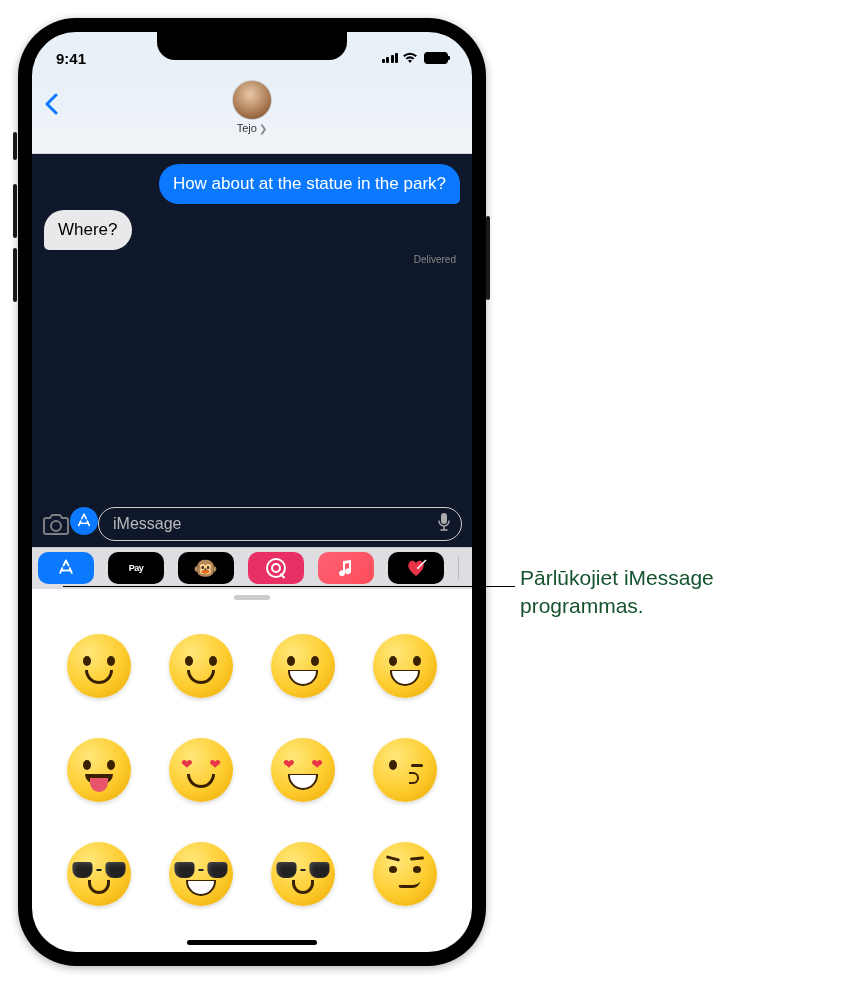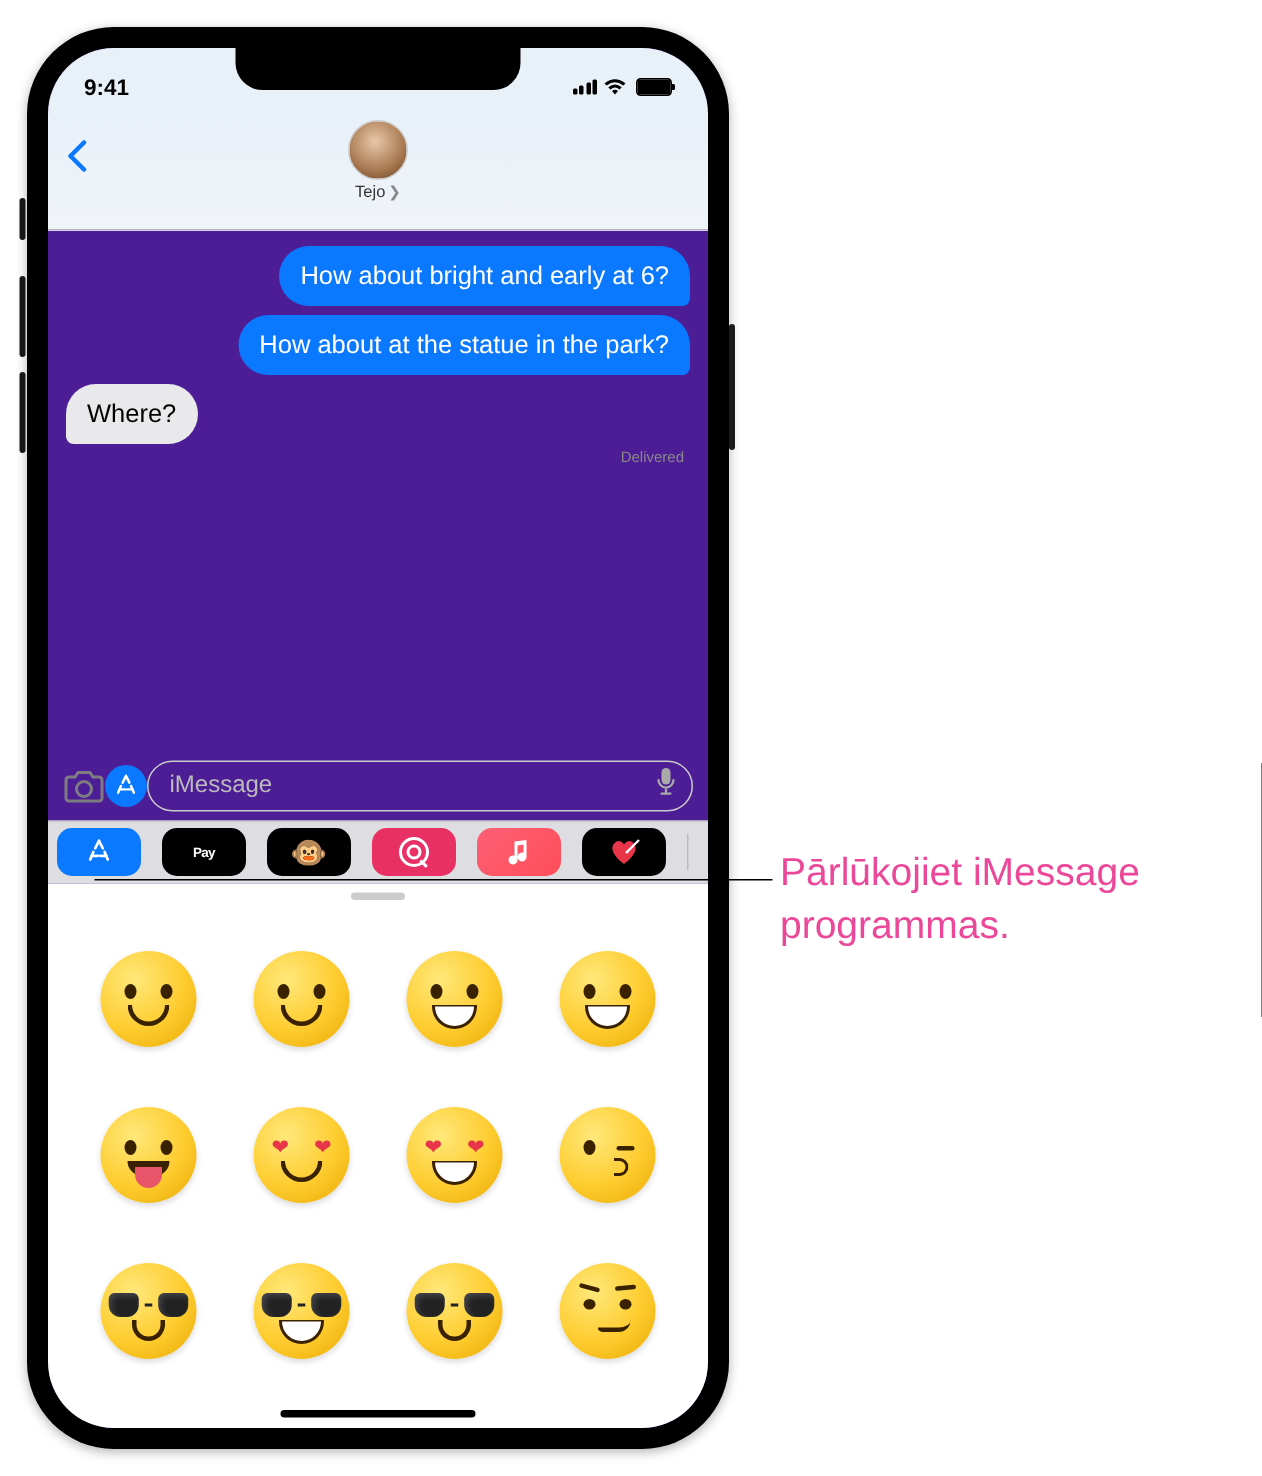--- a/index.html
+++ b/index.html
@@ -17,21 +17,21 @@
       width: 468px;
       height: 948px;
       background: #000;
       border-radius: 58px;
       padding: 14px;
       box-shadow: 0 2px 8px rgba(0,0,0,0.3);
     }
     .screen {
       width: 100%;
       height: 100%;
-      background: #4c1d95;
+      background: #0f172a;
       border-radius: 44px;
       overflow: hidden;
       position: relative;
       display: flex;
       flex-direction: column;
     }
     .notch {
       position: absolute;
       top: 0;
       left: 50%;
@@ -137,21 +137,20 @@
     .delivered {
       align-self: flex-end;
       font-size: 10px;
       color: #888;
       margin-top: -2px;
       margin-right: 4px;
     }
 
     .input-row {
       display: flex;
-      align-items: center;
       gap: 0;
       padding: 6px 10px;
     }
     .camera-btn, .appstore-btn {
       color: #7d7d82;
       display: flex;
       align-items: center;
       justify-content: center;
     }
     .camera-btn svg { width: 28px; height: 24px; }
@@ -288,22 +287,22 @@
     .btn-vol-up { left: 13px; top: 184px; width: 4px; height: 54px; }
     .btn-vol-dn { left: 13px; top: 248px; width: 4px; height: 54px; }
     .btn-power { right: -4px; top: 198px; width: 4px; height: 84px; left: auto; }
     .phone-wrap { position: relative; }
 
     
     .callout {
       position: absolute;
       left: 520px;
       top: 564px;
-      font-size: 26px;
-      color: #ec4899;
+      font-size: 21px;
+      color: #14532d;
       line-height: 1.35;
       max-width: 290px;
     }
     .callout-line {
       position: absolute;
       left: 63px;
       top: 586px;
       width: 452px;
       height: 1px;
       background: #000;
@@ -351,21 +350,20 @@
         <div class="contact">
           <div class="avatar"></div>
           <div class="contact-name">
             <span>Tejo</span>
             <span class="contact-chevron">❯</span>
           </div>
         </div>
       </div>
 
       <div class="chat">
-        <div class="bubble sent">How about bright and early at 6?</div>
         <div class="bubble sent">How about at the statue in the park?</div>
         <div class="bubble received">Where?</div>
         <div class="delivered">Delivered</div>
       </div>
 
       <div class="input-row">
         <div class="camera-btn">
           <svg viewBox="0 0 28 24">
               <path d="M4 6 h4 l2 -3 h8 l2 3 h4 a2 2 0 0 1 2 2 v12 a2 2 0 0 1 -2 2 h-20 a2 2 0 0 1 -2 -2 v-12 a2 2 0 0 1 2 -2 z" fill="none" stroke="#7d7d82" stroke-width="2"></path>
               <circle cx="14" cy="14" r="5" fill="none" stroke="#7d7d82" stroke-width="2"></circle>

